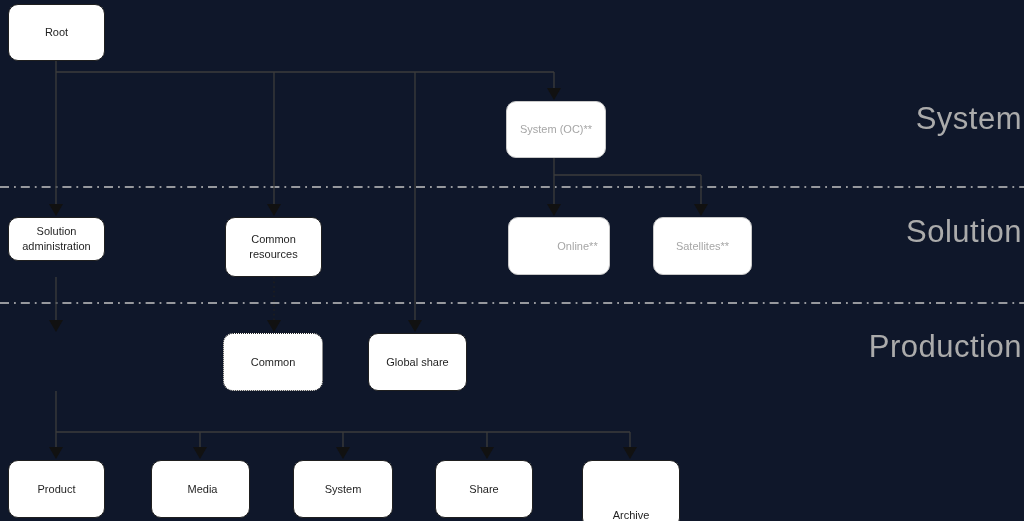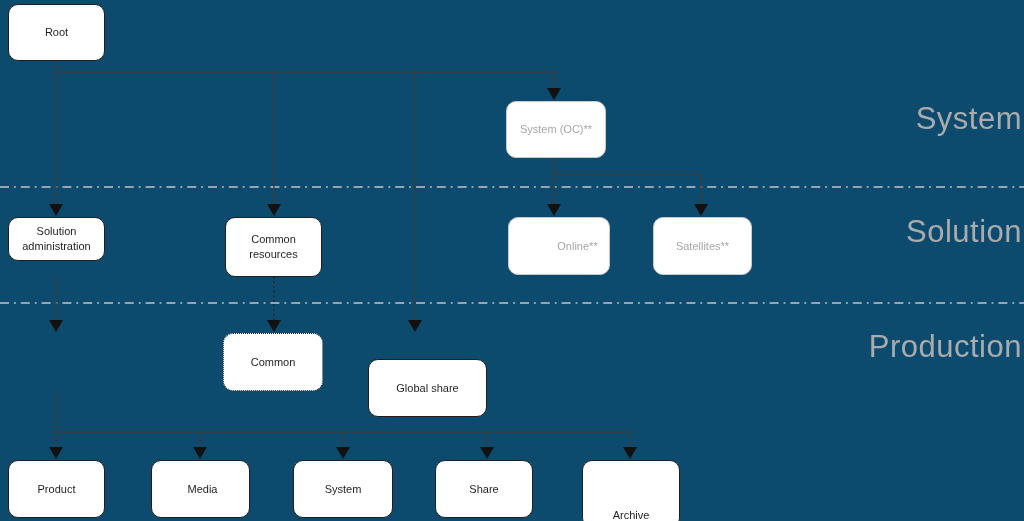--- a/index.html
+++ b/index.html
@@ -1,20 +1,20 @@
 <!DOCTYPE html>
 <html><head>
 <meta charset="utf-8">
 <style>
   html, body { margin: 0; padding: 0; background: #ffffff; }
   .stage {
     position: relative;
     width: 1024px;
     height: 521px;
-    background: #0c4a6e;
+    background: #0f172a;
     font-family: "Liberation Sans", "DejaVu Sans", sans-serif;
     overflow: hidden;
   }
   .connectors {
     position: absolute;
     left: 0; top: 0;
     width: 1024px; height: 521px;
   }
   .node {
     position: absolute;
@@ -124,21 +124,21 @@
 
   <div class="node gray" style="left:653px; top:217px; width:99px; height:58px;">
     <span>Satellites**</span>
   </div>
 
 
   <div class="node dotted" style="left:223px; top:333px; width:100px; height:58px;">
     <span>Common</span>
   </div>
 
-  <div class="node" style="left:368px; top:333px; width:119px; height:58px;margin-top:26px;">
+  <div class="node" style="left:368px; top:333px; width:99px; height:58px;">
     <span>Global share</span>
   </div>
 
   <div class="node" style="left:8px; top:460px; width:97px; height:58px;">
     <span>Product</span>
   </div>
 
   <div class="node" style="left:151px; top:460px; width:99px; height:58px;padding-left:11px;">
     <span>Media</span>
   </div>

